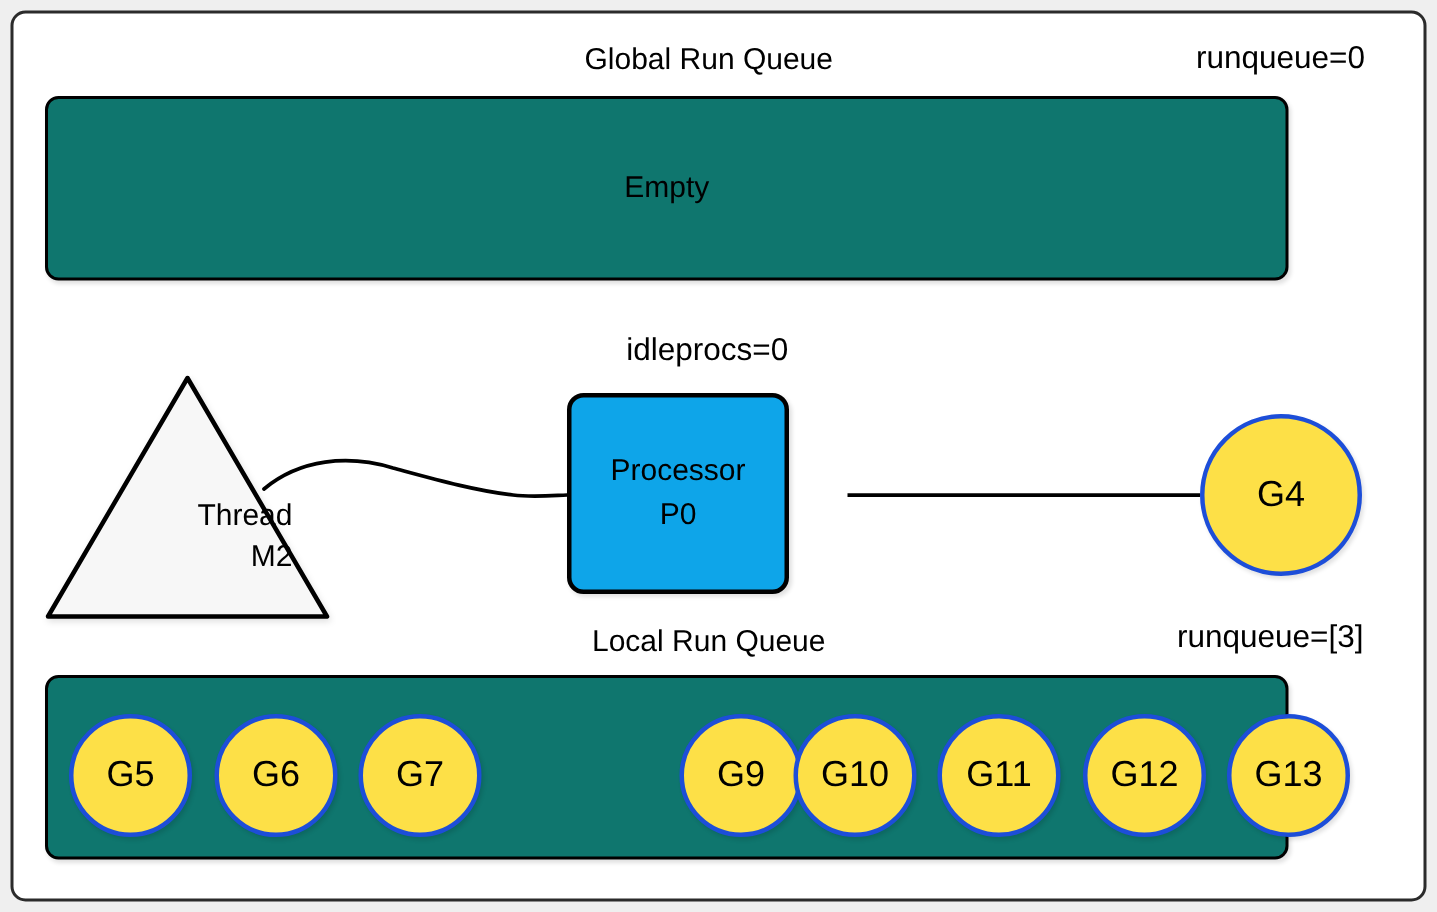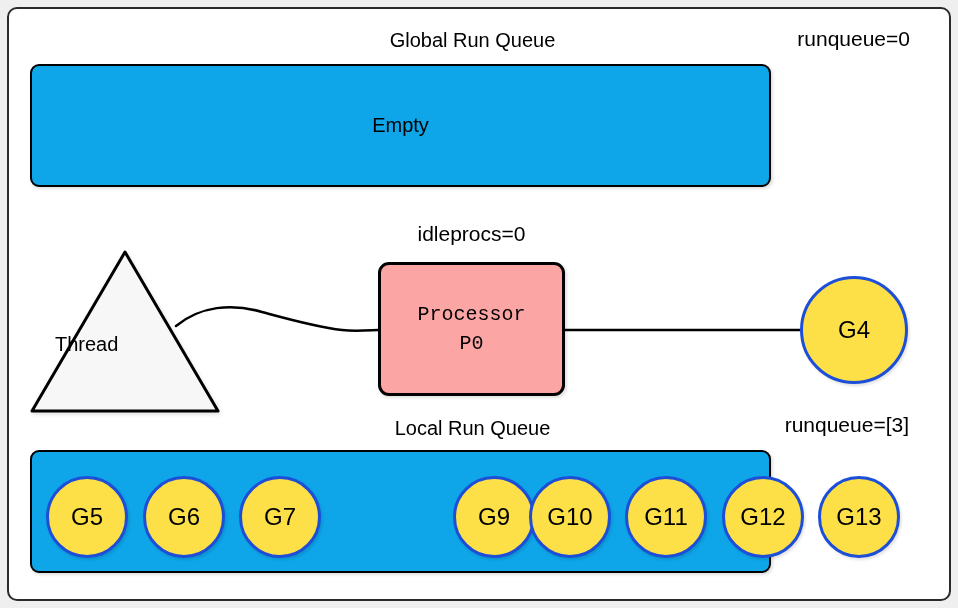--- a/index.html
+++ b/index.html
@@ -18,45 +18,45 @@
     background:#ffffff;
   }
   .title{
     position:absolute;left:30px;width:885px;text-align:center;
     font-size:20px;line-height:24px;color:#000;
   }
   .badge{
     position:absolute;font-size:21px;font-weight:400;line-height:24px;color:#000;
   }
   .queue-box{
-    position:absolute;left:30px;width:741px;height:123px;
+    position:absolute;left:30px;width:829px;height:123px;
     box-sizing:border-box;border:2.5px solid #000;border-radius:9px;
-    background:#0ea5e9;
+    background:#0f766e;
     box-shadow:1.5px 2px 3px rgba(0,0,0,0.12);
   }
   .queue-box.global{top:64px;display:flex;align-items:center;justify-content:center;font-size:20px;}
   .queue-box.local{top:450px;}
   .proc-box{
-    position:absolute;left:378px;top:262px;width:187px;height:134px;
+    position:absolute;left:378px;top:262px;width:148px;height:134px;
     box-sizing:border-box;border:3px solid #000;border-radius:11px;
-    background:#fca5a5;
+    background:#0ea5e9;
     box-shadow:1.5px 2px 3px rgba(0,0,0,0.12);
     display:flex;flex-direction:column;align-items:center;justify-content:center;
-    font-size:20px;line-height:29px;text-align:center;font-family:Liberation Mono, monospace;
+    font-size:20px;line-height:29px;text-align:center;
   }
   .g-circle{
     position:absolute;box-sizing:border-box;border:3px solid #1d4ed8;border-radius:50%;
     background:#fde047;display:flex;align-items:center;justify-content:center;
     font-size:24px;box-shadow:1.5px 2px 3px rgba(0,0,0,0.12);
   }
   .g4{left:800px;top:276px;width:108px;height:108px;}
   .lq{top:476px;width:82px;height:82px;}
   .thread-label{
     position:absolute;left:55px;top:331px;width:140px;
-    text-align:left;font-size:20px;line-height:27px;
+    text-align:right;font-size:20px;line-height:27px;
   }
   svg{position:absolute;left:0;top:0;pointer-events:none;}
 </style>
 </head>
 <body>
 
 <div class="stage">
 
   <div class="frame"></div>
 
@@ -67,20 +67,21 @@
   </div>
 
   <svg width="958" height="608" viewBox="0 0 958 608">
     <path d="M176,326 C200,306 232,303 262,312 C288,319 316,327 342,330 C354,331.5 366,330.5 378,330" fill="none" stroke="#000" stroke-width="2.5" stroke-linecap="round"></path>
     <line x1="565" y1="330" x2="800" y2="330" stroke="#000" stroke-width="2.5"></line>
     <path d="M125,252 L218,411 L32,411 Z" fill="#f7f7f7" stroke="#000" stroke-width="3" stroke-linejoin="round" style="filter:drop-shadow(1.5px 2px 2px rgba(0,0,0,0.12));"></path>
   </svg>
 
   <div class="thread-label">
     <div>Thread</div>
+    <div>M2</div>
   </div>
 
   <div class="badge" style="top:222px;left:378px;width:187px;text-align:center;">idleprocs=0</div>
   <div class="proc-box">
     <div>Processor</div>
     <div>P0</div>
   </div>
 
   <div class="g-circle g4">
     <span>G4</span>

